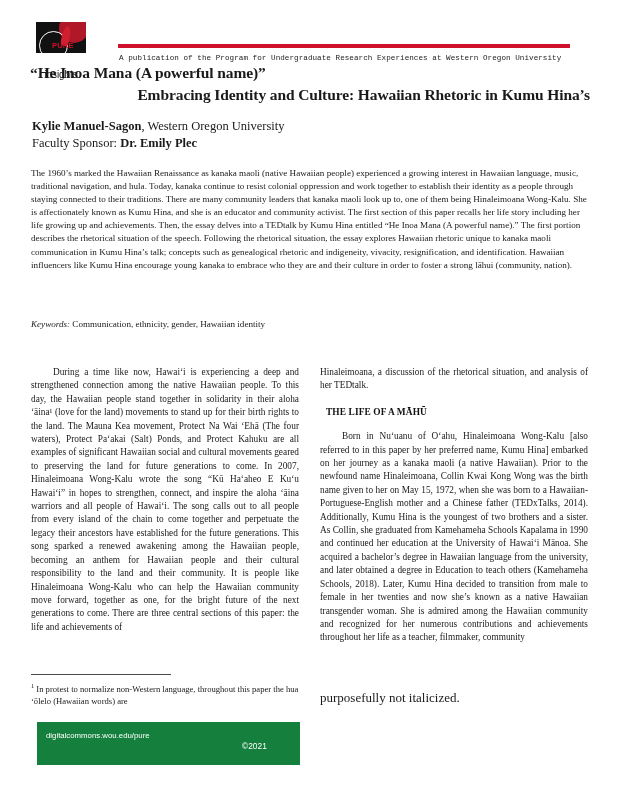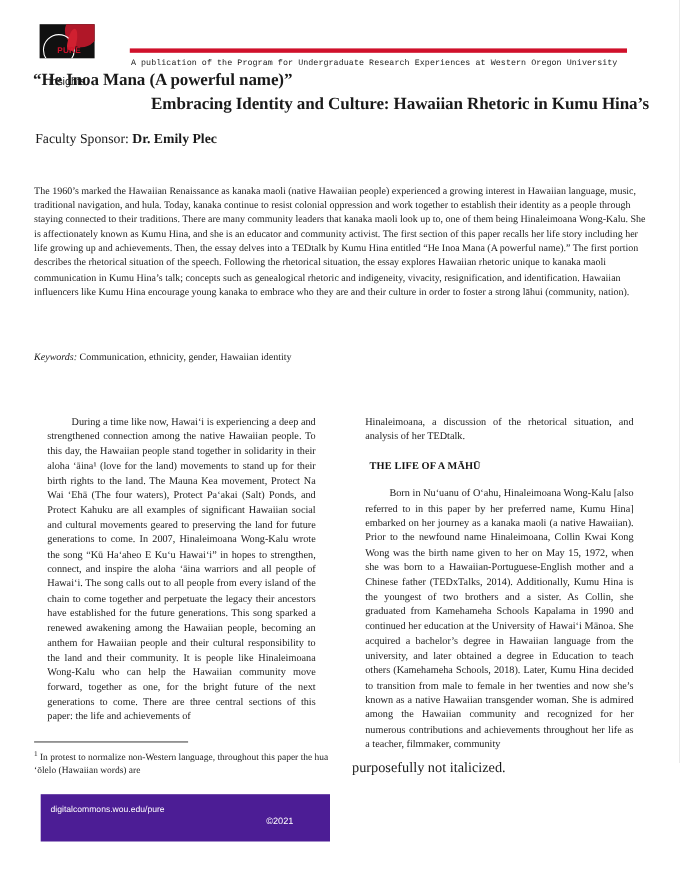--- a/index.html
+++ b/index.html
@@ -173,29 +173,29 @@
     top: 366px;
     width: 268px;
     font-size: 9.3px;
     line-height: 13.4px;
     color: #1a1a1a;
     text-align: justify;
   }
   .col-left  { left: 31px; }
   .col-right { left: 320px; }
   .col p {
-    margin: 12px;
+    margin: 0;
     text-indent: 22px;
   }
   .col p.noindent { text-indent: 0; }
   .section-head {
     font-size: 9.4px;
     font-weight: bold;
     color: #111111;
-    margin: 13px 0 11px 16px;
+    margin: 13px 0 11px 6px;
     text-align: left;
     letter-spacing: .1px;
   }
 
   
   .footnote-rule {
     position: absolute;
     left: 31px;
     top: 674px;
     width: 140px;
@@ -227,21 +227,21 @@
     color: #1a1a1a;
   }
 
   
   .footer-bar {
     position: absolute;
     left: 37px;
     top: 722px;
     width: 263px;
     height: 43px;
-    background: #4c1d95;
+    background: #15803d;
   }
   .footer-url {
     position: absolute;
     left: 9px;
     top: 9px;
     width: 140px;
     font-family: "Liberation Sans", sans-serif;
     font-size: 7.8px;
     line-height: 10.5px;
     color: #ffffff;
@@ -276,20 +276,21 @@
     <div class="masthead-tagline">A publication of the Program for Undergraduate Research Experiences at Western Oregon University</div>
     <div class="masthead-rule"></div>
   </div>
 
   <div class="title-block">
     <div class="title-line l2">“He Inoa Mana (A powerful name)”</div>
     <div class="title-line l1">Embracing Identity and Culture: Hawaiian Rhetoric in Kumu Hina’s</div>
   </div>
 
   <div class="authors">
+    <div><span class="bold">Kylie Manuel-Sagon</span><span>, Western Oregon University</span></div>
     <div><span>Faculty Sponsor: </span><span class="bold">Dr. Emily Plec</span></div>
   </div>
 
   <div class="abstract">The 1960’s marked the Hawaiian Renaissance as kanaka maoli (native Hawaiian people) experienced a growing interest in Hawaiian language, music, traditional navigation, and hula. Today, kanaka continue to resist colonial oppression and work together to establish their identity as a people through staying connected to their traditions. There are many community leaders that kanaka maoli look up to, one of them being Hinaleimoana Wong-Kalu. She is affectionately known as Kumu Hina, and she is an educator and community activist. The first section of this paper recalls her life story including her life growing up and achievements. Then, the essay delves into a TEDtalk by Kumu Hina entitled “He Inoa Mana (A powerful name).” The first portion describes the rhetorical situation of the speech. Following the rhetorical situation, the essay explores Hawaiian rhetoric unique to kanaka maoli communication in Kumu Hina’s talk; concepts such as genealogical rhetoric and indigeneity, vivacity, resignification, and identification. Hawaiian influencers like Kumu Hina encourage young kanaka to embrace who they are and their culture in order to foster a strong lāhui (community, nation).</div>
 
   <div class="keywords">
     <span class="kw-label">Keywords:</span>
     <span>Communication, ethnicity, gender, Hawaiian identity</span>
   </div>
 

